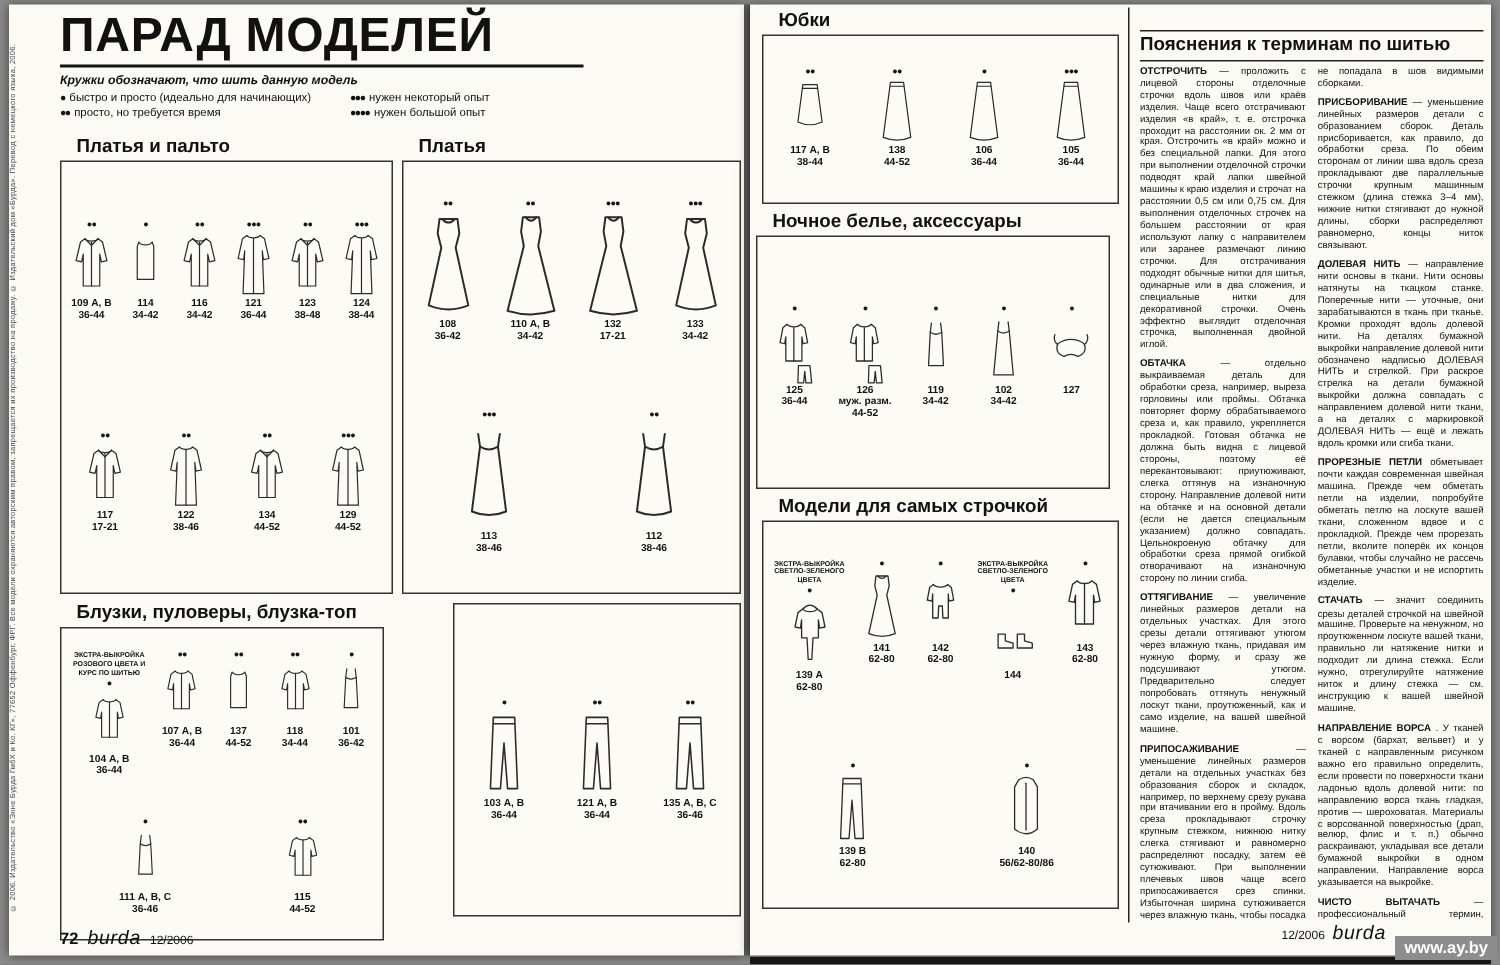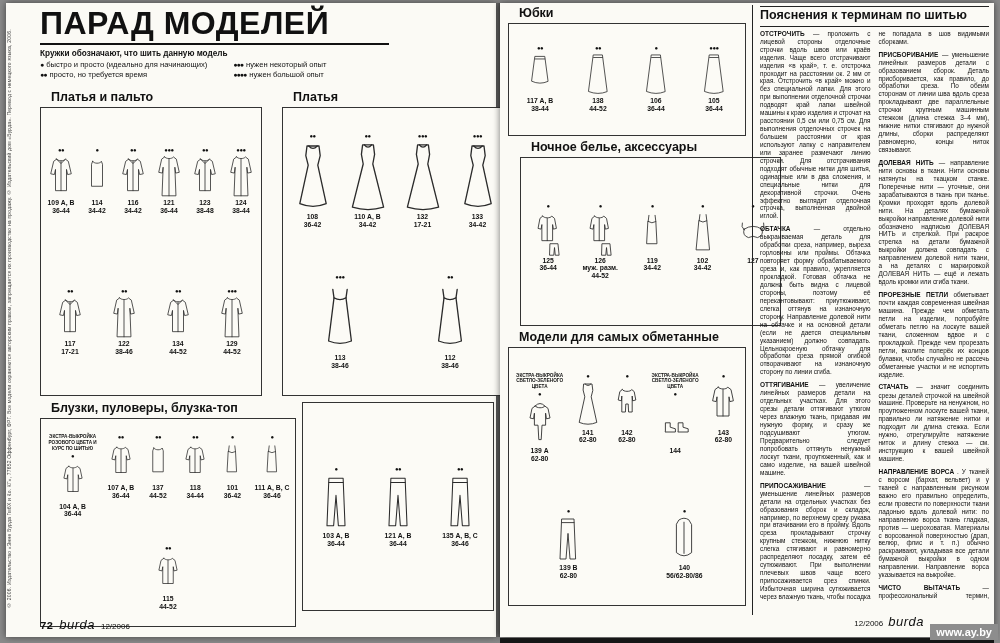--- a/index.html
+++ b/index.html
@@ -12,50 +12,50 @@
   .gutter{position:absolute;left:486px;top:3px;width:28px;height:634px;pointer-events:none;
           background:linear-gradient(90deg,rgba(0,0,0,0),rgba(0,0,0,.22) 42%,rgba(0,0,0,.38) 50%,rgba(0,0,0,.22) 58%,rgba(0,0,0,0));}
 
   
   .vcopy{position:absolute;left:1px;top:18px;height:596px;width:11px;font-size:5px;color:#444;
          writing-mode:vertical-rl;transform:rotate(180deg);text-align:center;letter-spacing:.2px;line-height:1.1;}
   .lp-head{position:absolute;left:34px;top:4px;width:454px;}
   h1{font-size:32px;font-weight:bold;margin:0;letter-spacing:.5px;line-height:1.05;
      border-bottom:2px solid #111;display:inline-block;padding:0 60px 2px 0;}
   .legend{margin-top:4px;font-size:7.6px;}
-  .legend .lg-head{display:block;font-size:8.2px;font-weight:bold;margin-bottom:2px;}
+  .legend .lg-head{display:block;font-size:8.2px;font-weight:bold;margin-bottom:2px;font-style:italic;}
   .legend-grid{display:grid;grid-template-rows:auto auto;grid-auto-flow:column;column-gap:26px;row-gap:1px;width:max-content;}
   .legend-grid b{letter-spacing:-1px;margin-right:3px;font-size:7px;}
 
   .sec{position:absolute;}
   .sec h3{font-size:12.5px;font-weight:bold;margin:0 0 2px 11px;line-height:1.1;}
   .sec .box{border:1px solid #333;background:#fcfbf6;width:100%;height:calc(100% - 17px);
             display:flex;flex-wrap:wrap;align-content:space-around;justify-content:space-around;padding:2px;}
   #sec-jackets{left:34px;top:88px;width:222px;height:306px;}
-  #sec-dresses{left:276px;top:88px;width:226px;height:306px;}
-  #sec-blouses{left:34px;top:399px;width:256px;height:226px;}
+  #sec-dresses{left:262px;top:88px;width:226px;height:306px;}
+  #sec-blouses{left:34px;top:399px;width:216px;height:226px;}
   #sec-pants{left:296px;top:399px;width:192px;height:226px;}
   #sec-skirts{left:8px;top:4px;width:238px;height:130px;}
-  #sec-night{left:20px;top:138px;width:261px;height:186px;}
+  #sec-night{left:4px;top:138px;width:236px;height:186px;}
   #sec-baby{left:8px;top:328px;width:238px;height:276px;}
 
   .g-item{display:flex;flex-direction:column;align-items:center;margin:1px 2px;}
   .g-item .dots{font-size:6px;line-height:1;height:7px;letter-spacing:-.5px;}
   .g-item svg{display:block;}
   .g-item .cap{font-weight:bold;font-size:6.8px;text-align:center;line-height:1.15;margin-top:1px;}
   .g-item .extra{font-size:4.7px;font-weight:bold;width:52px;text-align:center;line-height:1.25;margin-bottom:1px;}
 
   .lp-footer{position:absolute;left:34px;bottom:5px;display:flex;align-items:baseline;gap:6px;}
-  .lp-footer .pg{font-weight:bold;font-size:11px;font-family:Liberation Mono, monospace;}
+  .lp-footer .pg{font-weight:bold;font-size:11px;}
   .logo{font-weight:normal;font-size:13px;letter-spacing:.5px;font-style:italic;}
   .issue{font-size:8px;}
 
   
   .terms{position:absolute;left:252px;top:2px;width:240px;height:610px;border-left:1.5px solid #222;padding:0 3px 0 7px;}
-  .terms h2{font-size:12.5px;margin:1px 0 3px;border-bottom:1px solid #222;border-top:1px solid #222;padding:2px 0 3px;line-height:1.1;}
+  .terms h2{font-size:12.5px;margin:15px 0 3px;border-bottom:1px solid #222;border-top:1px solid #222;padding:2px 0 3px;line-height:1.1;}
   .terms-body{column-count:2;column-gap:8px;font-size:6.4px;line-height:1.24;text-align:justify;height:578px;overflow:hidden;}
   .terms-body p{margin:0 0 5px;}
   .terms-body strong{font-size:6.5px;}
 
   .rp-footer{position:absolute;right:70px;bottom:8px;display:flex;align-items:baseline;gap:5px;}
   .watermark{position:absolute;right:2px;bottom:3px;background:#8d8d8d;color:#fff;font-size:11px;font-weight:bold;padding:2px 6px;}
   .scan-edge{position:absolute;left:500px;bottom:0;width:494px;height:5px;background:#161616;}
 </style>
 </head>
 <body>
@@ -502,21 +502,21 @@
               <path d="M8.5 25 Q20 17.5 31.5 25 Q34.5 33 26 36 Q20 32.5 14 36 Q5.5 33 8.5 25 Z" fill="none" stroke="#2b2b2b" stroke-width="1.1" stroke-linejoin="round" stroke-linecap="round"></path>
               <path d="M8.5 26 Q4 22 6 17 M31.5 26 Q36 22 34 17" fill="none" stroke="#2b2b2b" stroke-width="1.1" stroke-linejoin="round" stroke-linecap="round"></path>
             </svg>
             <div class="cap">
               <div>127</div>
             </div>
           </div>
         </div>
     </section>
     <section class="sec" id="sec-baby">
-      <h3>Модели для самых обметанные</h3>
+      <h3>Модели для самых строчкой</h3>
       <div class="box">
           <div class="g-item">
             <div class="extra">ЭКСТРА-ВЫКРОЙКА СВЕТЛО-ЗЕЛЕНОГО ЦВЕТА</div>
             <div class="dots">●</div>
             <svg viewBox="0 0 40 60" width="34" height="48">
               <path d="M14 10 L10 13 7.5 25 12 26 13 19 13 34 17.5 34 18.5 52 21.5 52 22.5 34 27 34 27 19 28 26 32.5 25 30 13 26 10 C24 13 16 13 14 10 Z" fill="none" stroke="#2b2b2b" stroke-width="1.1" stroke-linejoin="round" stroke-linecap="round"></path>
               <path d="M14 10 Q20 3.5 26 10" fill="none" stroke="#2b2b2b" stroke-width="1.1" stroke-linejoin="round" stroke-linecap="round"></path>
             </svg>
             <div class="cap">
               <div>139 А</div>

